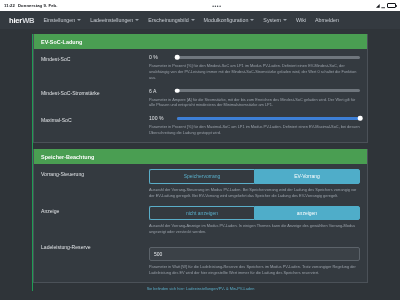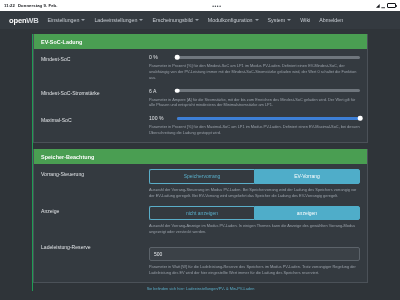--- a/index.html
+++ b/index.html
@@ -180,21 +180,21 @@
     <span class="glyph">◢</span>
     <span class="glyph">▁</span>
     <span class="battery">
       <span class="fill"></span>
     </span>
   </div>
 </div>
 
 <div class="navbar">
   <div class="brand">
-    <span>open</span><span class="wb">WB</span>
+    <span>hier</span><span class="wb">WB</span>
   </div>
   <div class="nav-item">
     <span>Einstellungen</span>
     <span class="caret"></span>
   </div>
   <div class="nav-item">
     <span>Ladeeinstellungen</span>
     <span class="caret"></span>
   </div>
   <div class="nav-item">

